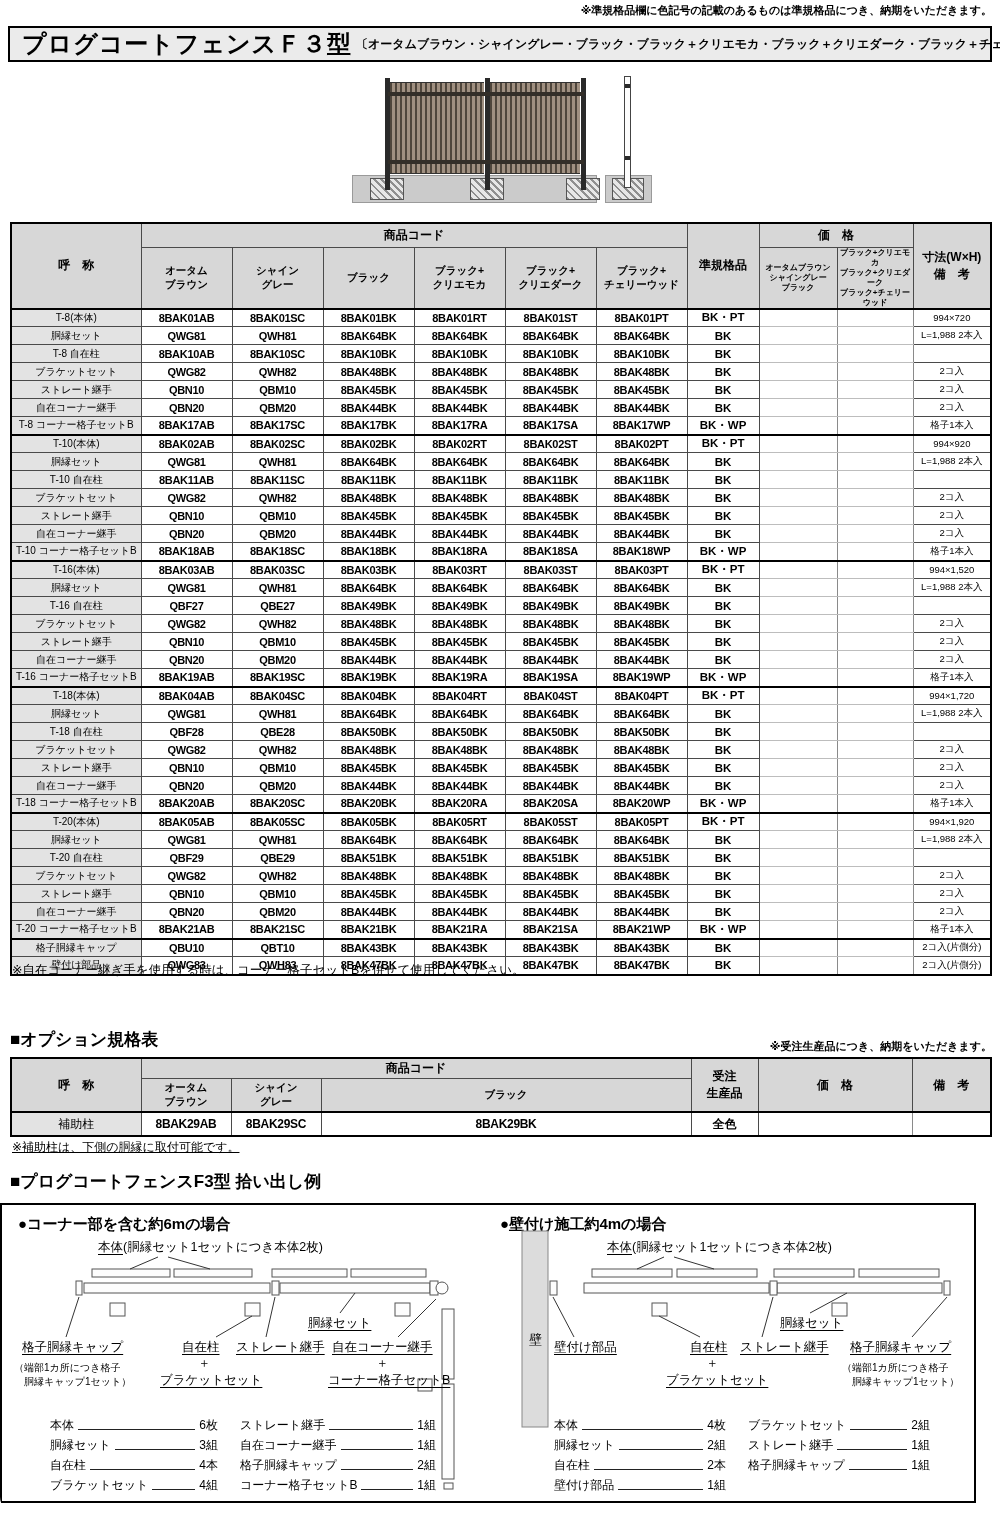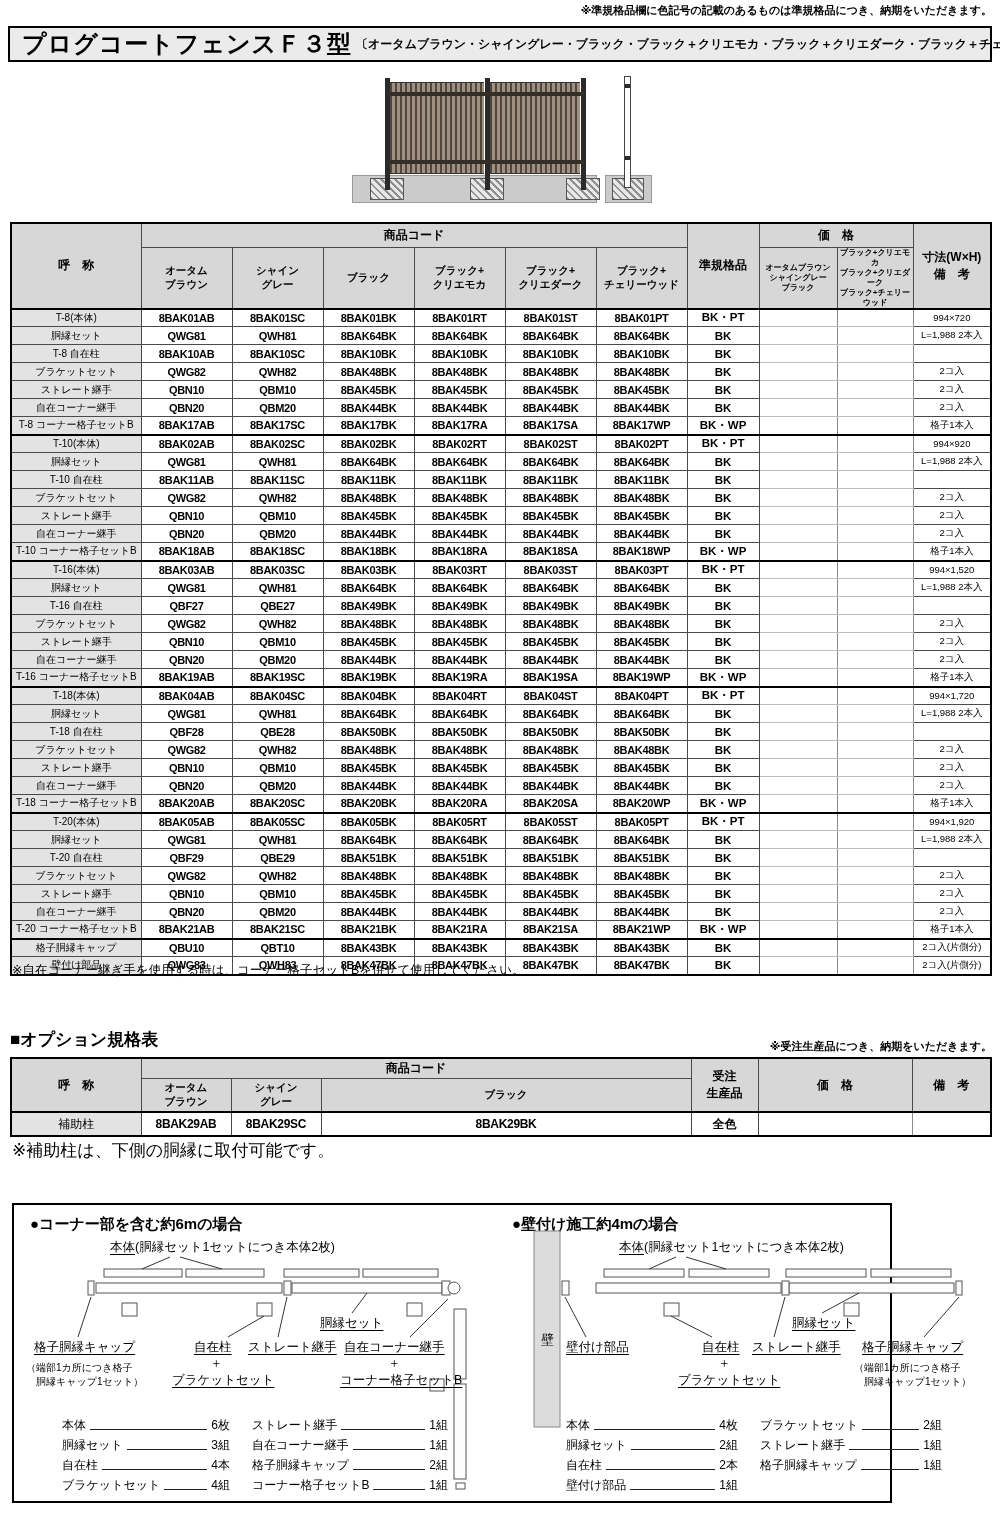--- a/index.html
+++ b/index.html
@@ -48,24 +48,24 @@
 
   .opt-spec { top: 1057px; }
   .opt-spec thead tr:first-child th { height: 20px; }
   .opt-spec thead tr:last-child th { height: 34px; }
   .opt-spec thead { border-bottom: 2px solid #000; }
   .opt-spec td { height: 24px; font-size: 12px; }
 
   .notes { position: absolute; top: 962px; left: 12px; font-size: 12.5px; line-height: 1.4; }
   .sec-title { position: absolute; left: 10px; font-size: 17px; font-weight: bold; }
   .opt-note { position: absolute; top: 1039px; right: 8px; font-size: 11px; font-weight: bold; }
-  .opt-footnote { position: absolute; top: 1139px; left: 12px; font-size: 17px; }
+  .opt-footnote { position: absolute; top: 1139px; left: 12px; font-size: 12px; text-decoration: underline; }
 
   
-  .pickup-box { position: absolute; top: 1203px; left: 12px; width: 880px; height: 300px; border: 2px solid #000; }
+  .pickup-box { position: absolute; top: 1203px; left: 0; width: 976px; height: 300px; border: 2px solid #000; }
   .half { position: absolute; top: 4px; height: 292px; }
   .half-left { left: 8px; width: 470px; }
   .half-right { left: 490px; width: 482px; }
   .half .heading { position: absolute; left: 8px; top: 6px; font-size: 15px; font-weight: bold; }
   .dg { position: absolute; inset: 0; }
   .dlabel { position: absolute; font-size: 12.5px; white-space: nowrap;
             text-decoration: underline; text-underline-offset: 3px; }
   .dplain { position: absolute; font-size: 12.5px; white-space: nowrap; }
   .dparen { position: absolute; font-size: 10px; line-height: 1.35; white-space: nowrap; }
   .wall-label { position: absolute; font-size: 13px; }
@@ -713,20 +713,21 @@
           <td class="code">8BAK29BK</td>
           <td class="std">全色</td>
           <td class="pricecell"></td>
           <td class="pricecell"></td>
         </tr>
       </tbody>
   </table>
 
   <div class="opt-footnote">※補助柱は、下側の胴縁に取付可能です。</div>
 
+  <div class="sec-title" style="top:1170px;">■プログコートフェンスF3型 拾い出し例</div>
 
   <div class="pickup-box">
 
     <div class="half half-left">
       <div class="heading">●コーナー部を含む約6mの場合</div>
 
       <svg class="dg" width="470" height="292" viewBox="0 0 470 292">
         <g stroke="#555" fill="#fdfdfd" stroke-width="1">
           <rect x="82" y="60" width="78" height="8"></rect>
             <rect x="164" y="60" width="78" height="8"></rect>

